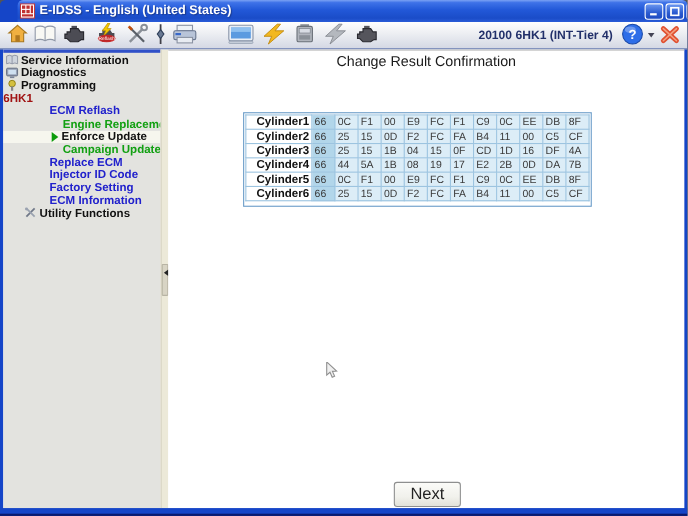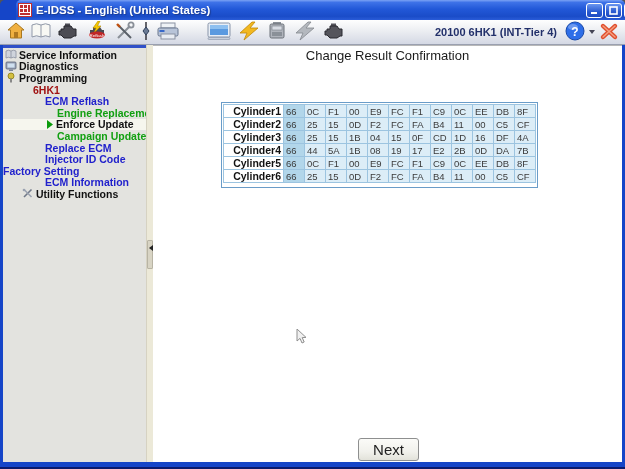--- a/index.html
+++ b/index.html
@@ -244,21 +244,21 @@
         </div>
         <div class="tree-item c-black" style="padding-left: 2px;">
           <span class="ticon">
             <svg width="12" height="11" viewBox="0 0 12 11">
               <circle cx="6" cy="4" r="3" fill="#d4c040" stroke="#8a7a10" stroke-width="0.8"></circle>
               <rect x="5" y="6.5" width="2" height="4" fill="#888"></rect>
             </svg>
           </span>
           <span>Programming</span>
         </div>
-        <div class="tree-item c-maroon" style="padding-left: 30px; align-items: center;">
+        <div class="tree-item c-maroon" style=" align-items: center;">
           <span>6HK1</span>
         </div>
         <div class="tree-item c-blue" style="padding-left: 42px;">
           <span>ECM Reflash</span>
         </div>
         <div class="tree-item c-green" style="padding-left: 54px;">
           <span>Engine Replacement</span>
         </div>
         <div class="tree-item c-black sel" style="padding-left: 43px;">
           <span class="ticon">
@@ -270,21 +270,21 @@
         </div>
         <div class="tree-item c-green" style="padding-left: 54px;">
           <span>Campaign Update</span>
         </div>
         <div class="tree-item c-blue" style="padding-left: 42px;">
           <span>Replace ECM</span>
         </div>
         <div class="tree-item c-blue" style="padding-left: 42px;">
           <span>Injector ID Code</span>
         </div>
-        <div class="tree-item c-blue" style="">
+        <div class="tree-item c-blue" style="padding-left: 42px;">
           <span>Factory Setting</span>
         </div>
         <div class="tree-item c-blue" style="padding-left: 42px;">
           <span>ECM Information</span>
         </div>
         <div class="tree-item c-black" style="padding-left: 19px;">
           <span class="ticon">
             <svg width="12" height="11" viewBox="0 0 12 11">
               <path d="M2 9 L9.5 1.5" stroke="#707888" stroke-width="1.6"></path>
               <path d="M2 1.5 L9.5 9" stroke="#9aa2b0" stroke-width="1.6"></path>

